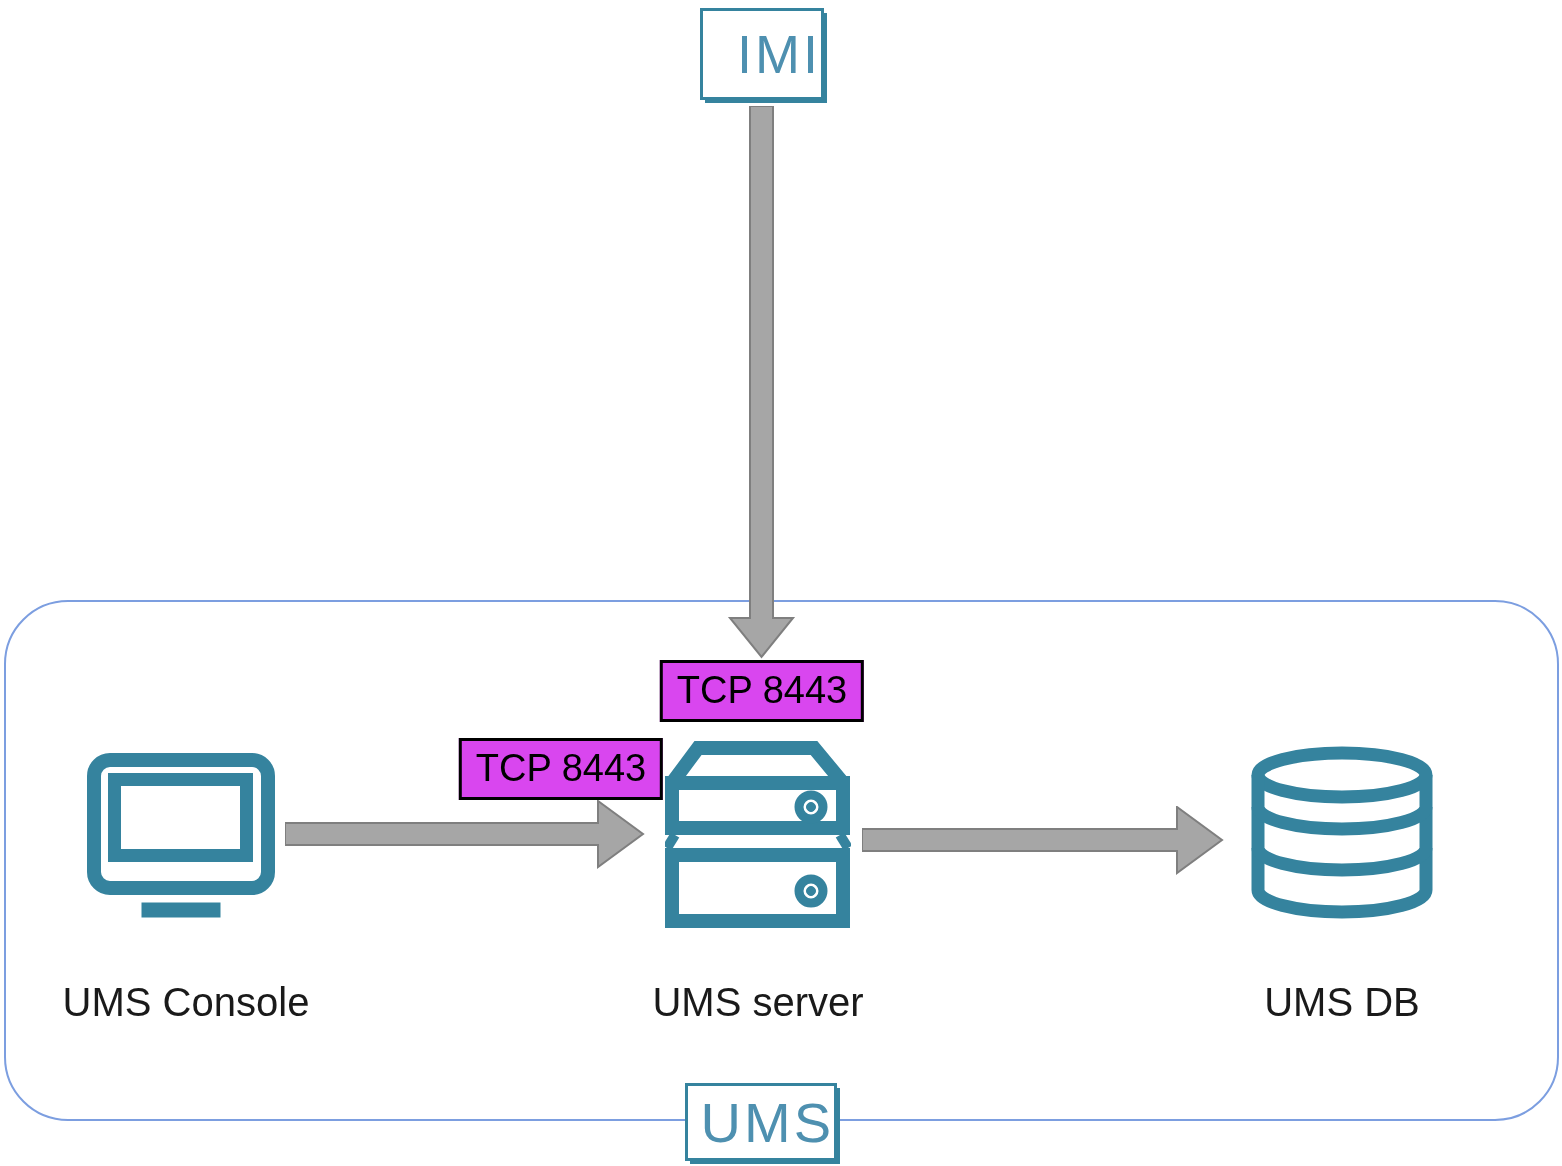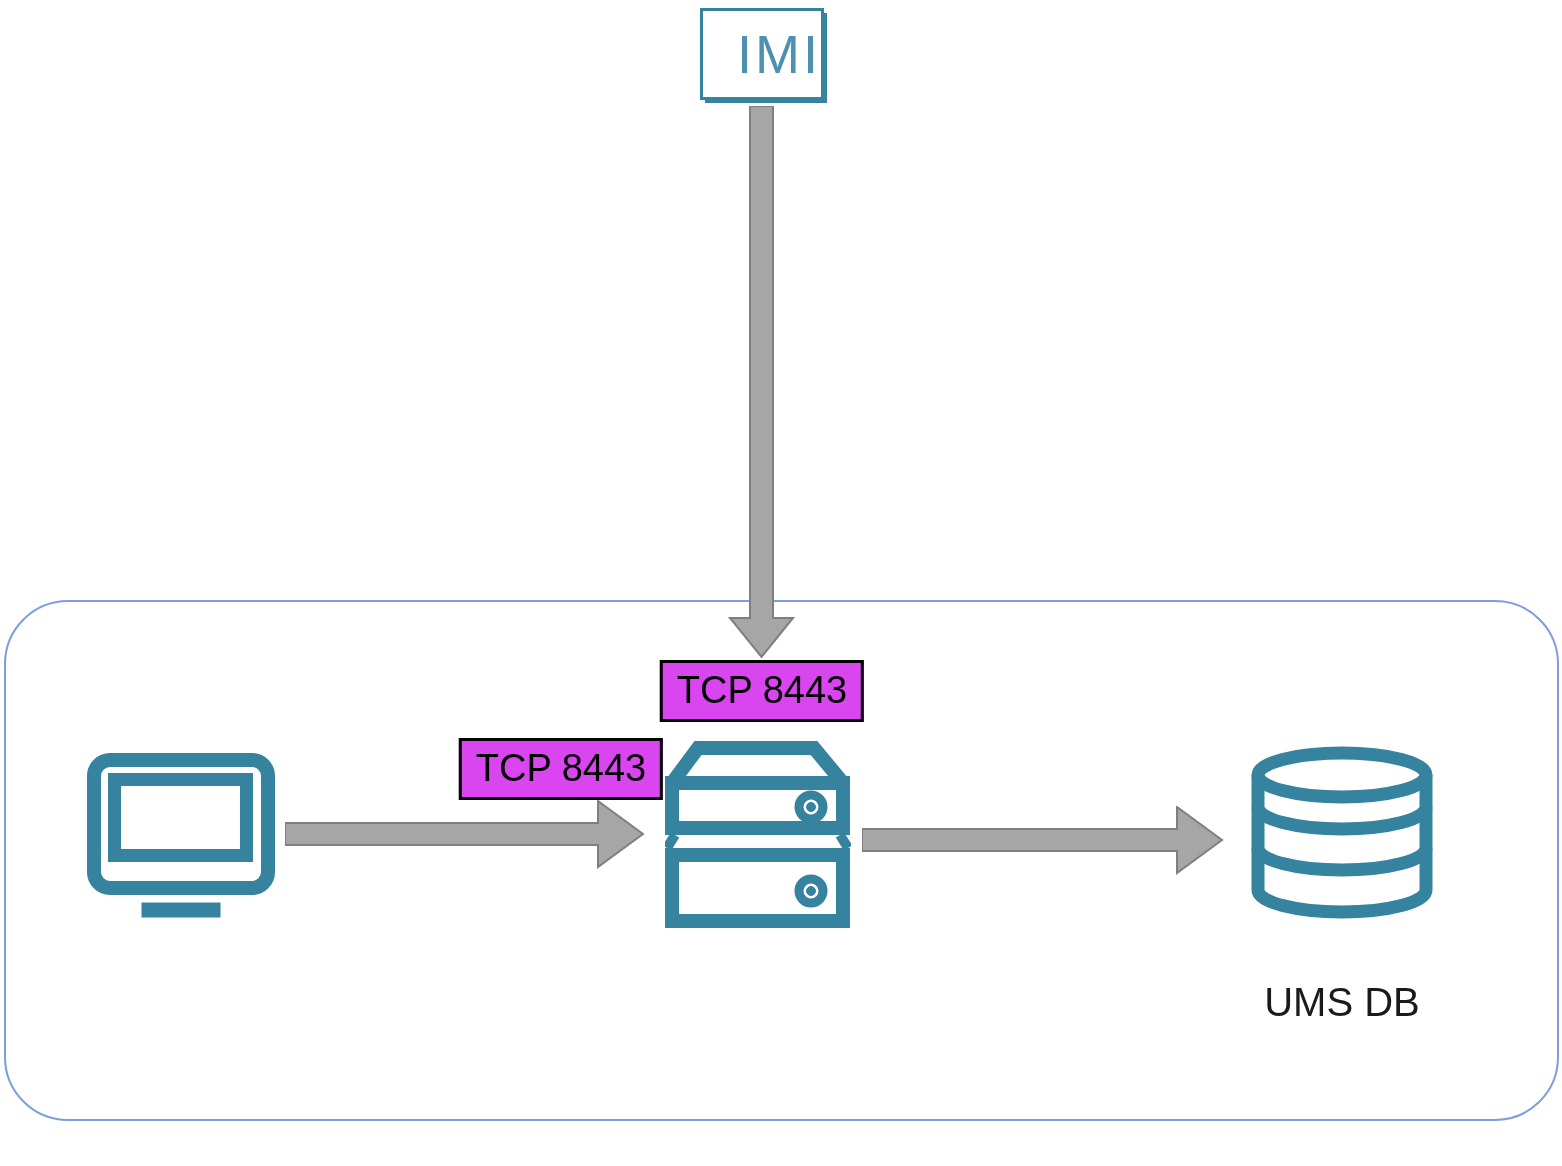--- a/index.html
+++ b/index.html
@@ -81,50 +81,55 @@
 
   <div class="port-label" style="left:762px; top:660px;">
     <span>TCP 8443</span>
   </div>
 
   <svg class="icon-svg" style="left:87px; top:753px;" width="188" height="168" viewBox="0 0 188 168" fill="none">
     <rect x="7" y="7" width="174" height="128" rx="16" stroke-width="14"></rect>
     <rect x="27.5" y="26.5" width="132" height="76" stroke-width="13"></rect>
     <rect x="55" y="150" width="78" height="14" fill="currentColor" stroke="none"></rect>
   </svg>
+  <div class="node-label" style="left:186px; top:980px;">UMS Console</div>
 
   <svg class="arrow" style="left:285px; top:800px;" width="360" height="70" viewBox="0 0 360 70">
     <polygon points="0,23 313,23 313,1 358,34 313,67 313,45 0,45"></polygon>
   </svg>
 
   <div class="port-label" style="left:561px; top:738px;">
     <span>TCP 8443</span>
   </div>
 
   <svg class="icon-svg" style="left:665px; top:741px;" width="186" height="190" viewBox="0 0 186 190" fill="none">
     <path d="M7 42 L33 7 L149 7 L178 42" stroke-width="14" stroke-linejoin="miter"></path>
     <rect x="7" y="42" width="171" height="45" stroke-width="14"></rect>
     <circle cx="146" cy="66" r="12" stroke-width="9"></circle>
     <circle cx="146" cy="66" r="4.5" fill="currentColor" stroke="none"></circle>
     <path d="M10 94 L2 107" stroke-width="10"></path>
     <path d="M175 94 L183 107" stroke-width="10"></path>
     <rect x="7" y="114" width="171" height="66" stroke-width="14"></rect>
     <circle cx="146" cy="150" r="12" stroke-width="9"></circle>
     <circle cx="146" cy="150" r="4.5" fill="currentColor" stroke="none"></circle>
   </svg>
+  <div class="node-label" style="left:758px; top:980px;">UMS server</div>
 
   <svg class="arrow" style="left:862px; top:806px;" width="362" height="70" viewBox="0 0 362 70">
     <polygon points="0,23 315,23 315,1 360,34 315,67 315,45 0,45"></polygon>
   </svg>
 
 
   <svg class="icon-svg" style="left:1251px; top:746px;" width="182" height="180" viewBox="0 0 182 180" fill="none">
     <ellipse cx="91" cy="29" rx="84" ry="22" stroke-width="13"></ellipse>
     <path d="M7 29 V144" stroke-width="13"></path>
     <path d="M175 29 V144" stroke-width="13"></path>
     <path d="M7 61 A84 22 0 0 0 175 61" stroke-width="13"></path>
     <path d="M7 102 A84 22 0 0 0 175 102" stroke-width="13"></path>
     <path d="M7 144 A84 22 0 0 0 175 144" stroke-width="13"></path>
   </svg>
   <div class="node-label" style="left:1342px; top:980px;">UMS DB</div>
 
+  <div class="tag-box ums-tag">
+    <span>UMS</span>
+  </div>
 
 </div>
 
 </body></html>

